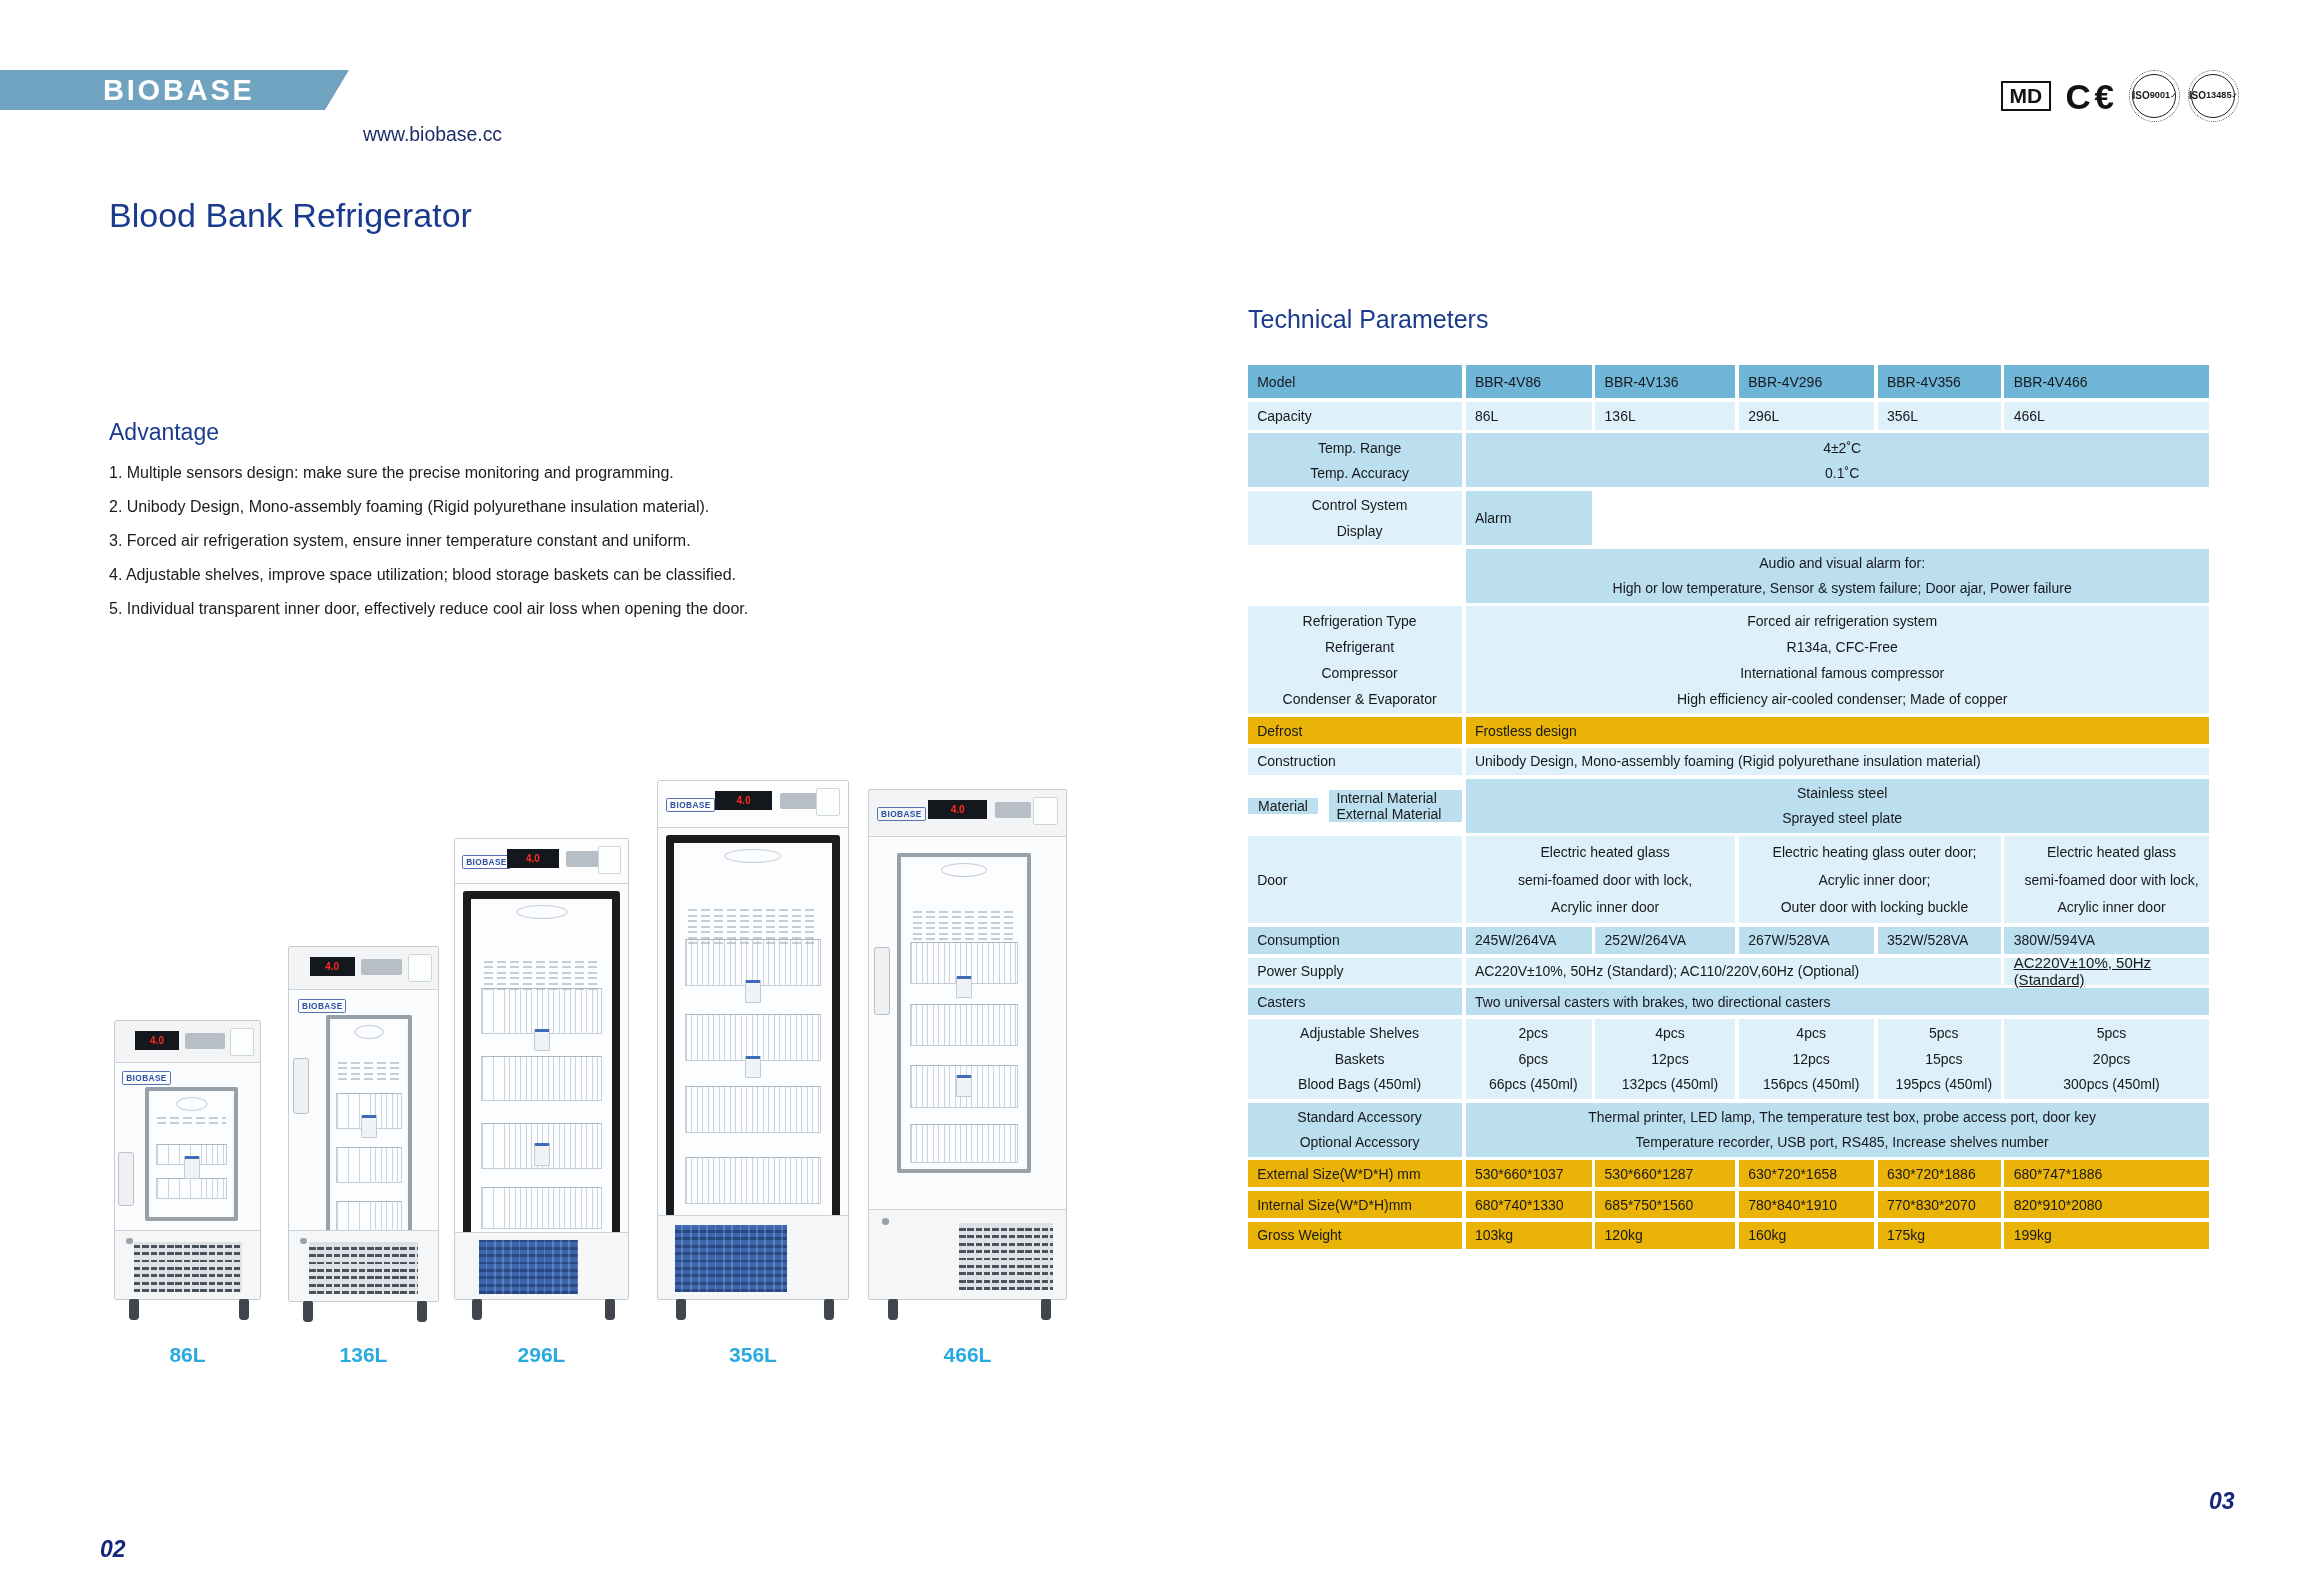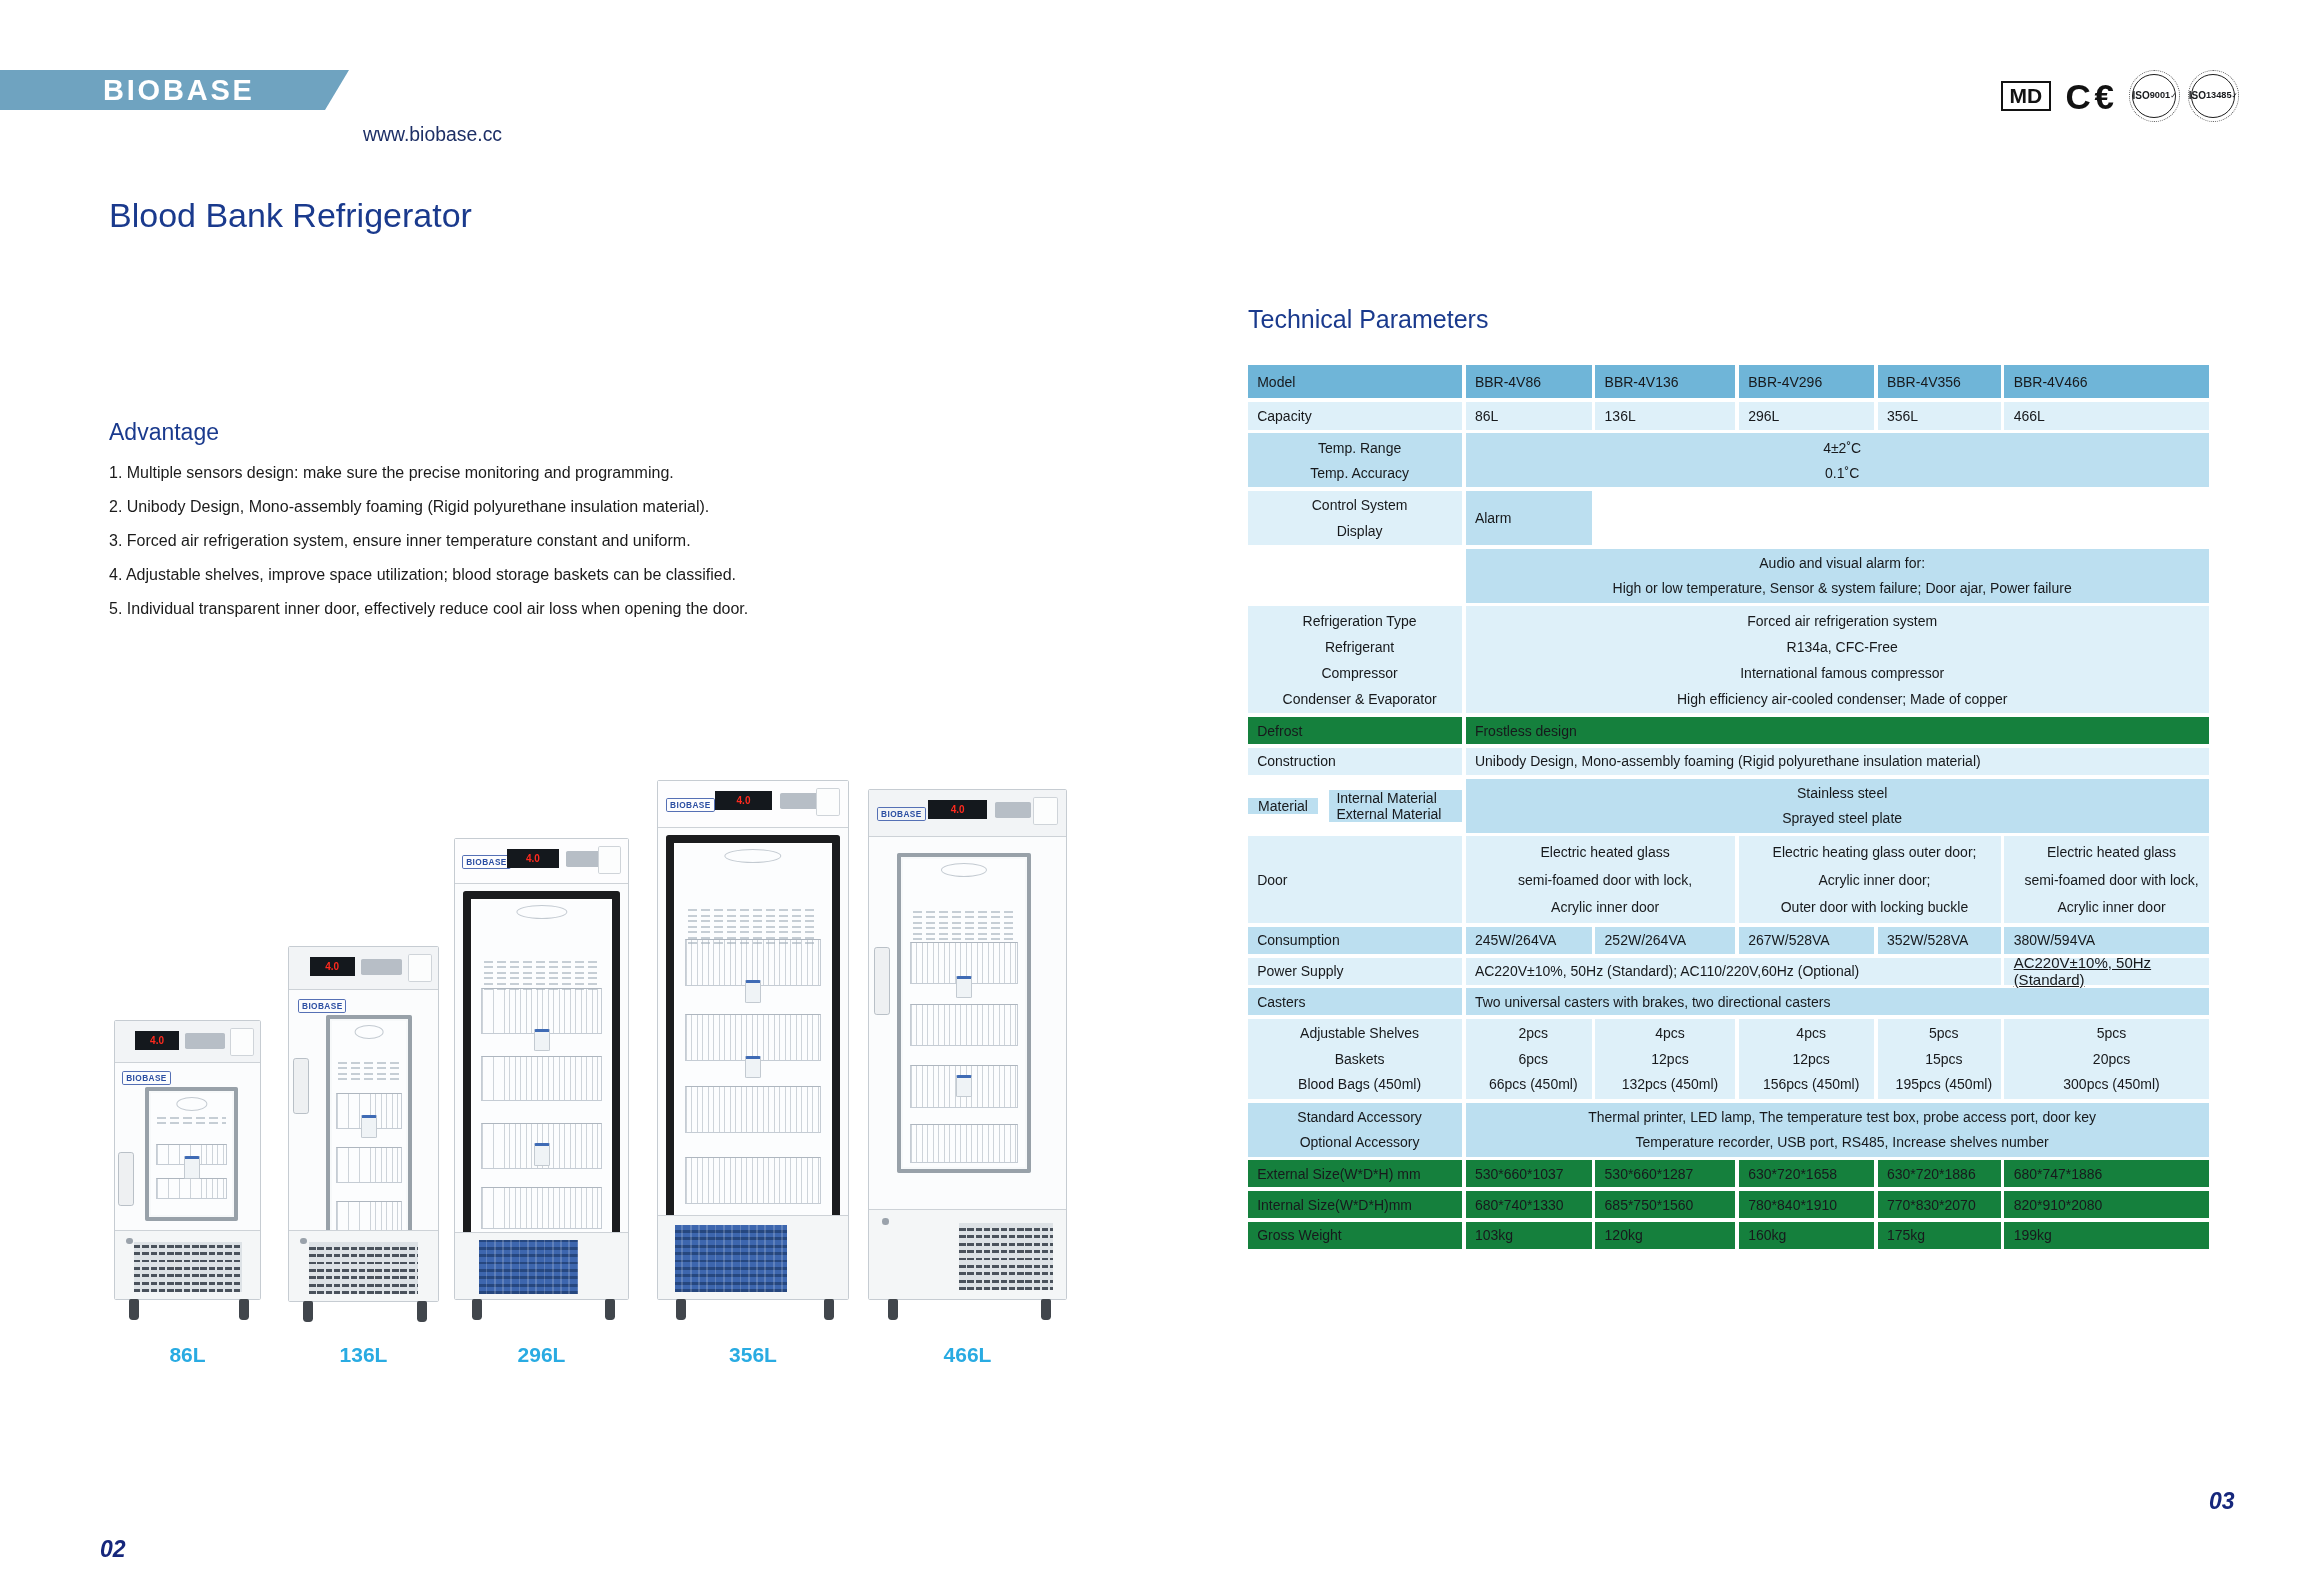--- a/index.html
+++ b/index.html
@@ -33,21 +33,21 @@
   
   .tech-head{position:absolute;left:1248px;top:305px;font-size:25px;color:#1a3a8d;}
   .ttable{position:absolute;left:1248px;top:365px;width:961px;display:grid;
           grid-template-columns:214px 126px 140px 135px 123px 205px;
           grid-template-rows:33px 28px 54px 54px 54px 107px 27px 27px 54px 87px 27px 27px 27px 80px 54px 27px 27px 27px;
           gap:3.7px;font-size:14px;}
   .ttable > div{display:flex;align-items:center;padding-left:9.2px;}
   .hd{background:#6fb5d8;}
   .L{background:#def0f9;}
   .M{background:#bcdff0;}
-  .L2{background:#15803d;}
+  .L2{background:#eab308;}
   .ml{flex-direction:column;align-items:flex-start;justify-content:space-around;padding-top:1.8px;padding-bottom:1.8px;}
   .sA{grid-column:2/7;}
   .s4{grid-column:2/6;}
   .s2a{grid-column:2/4;}
   .s2b{grid-column:4/6;}
   .c6{grid-column:6/7;}
   .small{font-size:15px;text-decoration:underline;}
   .matwrap{background:transparent !important;padding-left:0 !important;display:flex;gap:11px;}
   .matwrap .mA{background:#bcdff0;width:70px;display:flex;align-items:center;justify-content:center;}
   .matwrap .mB{background:#bcdff0;flex:1;display:flex;flex-direction:column;justify-content:space-around;

